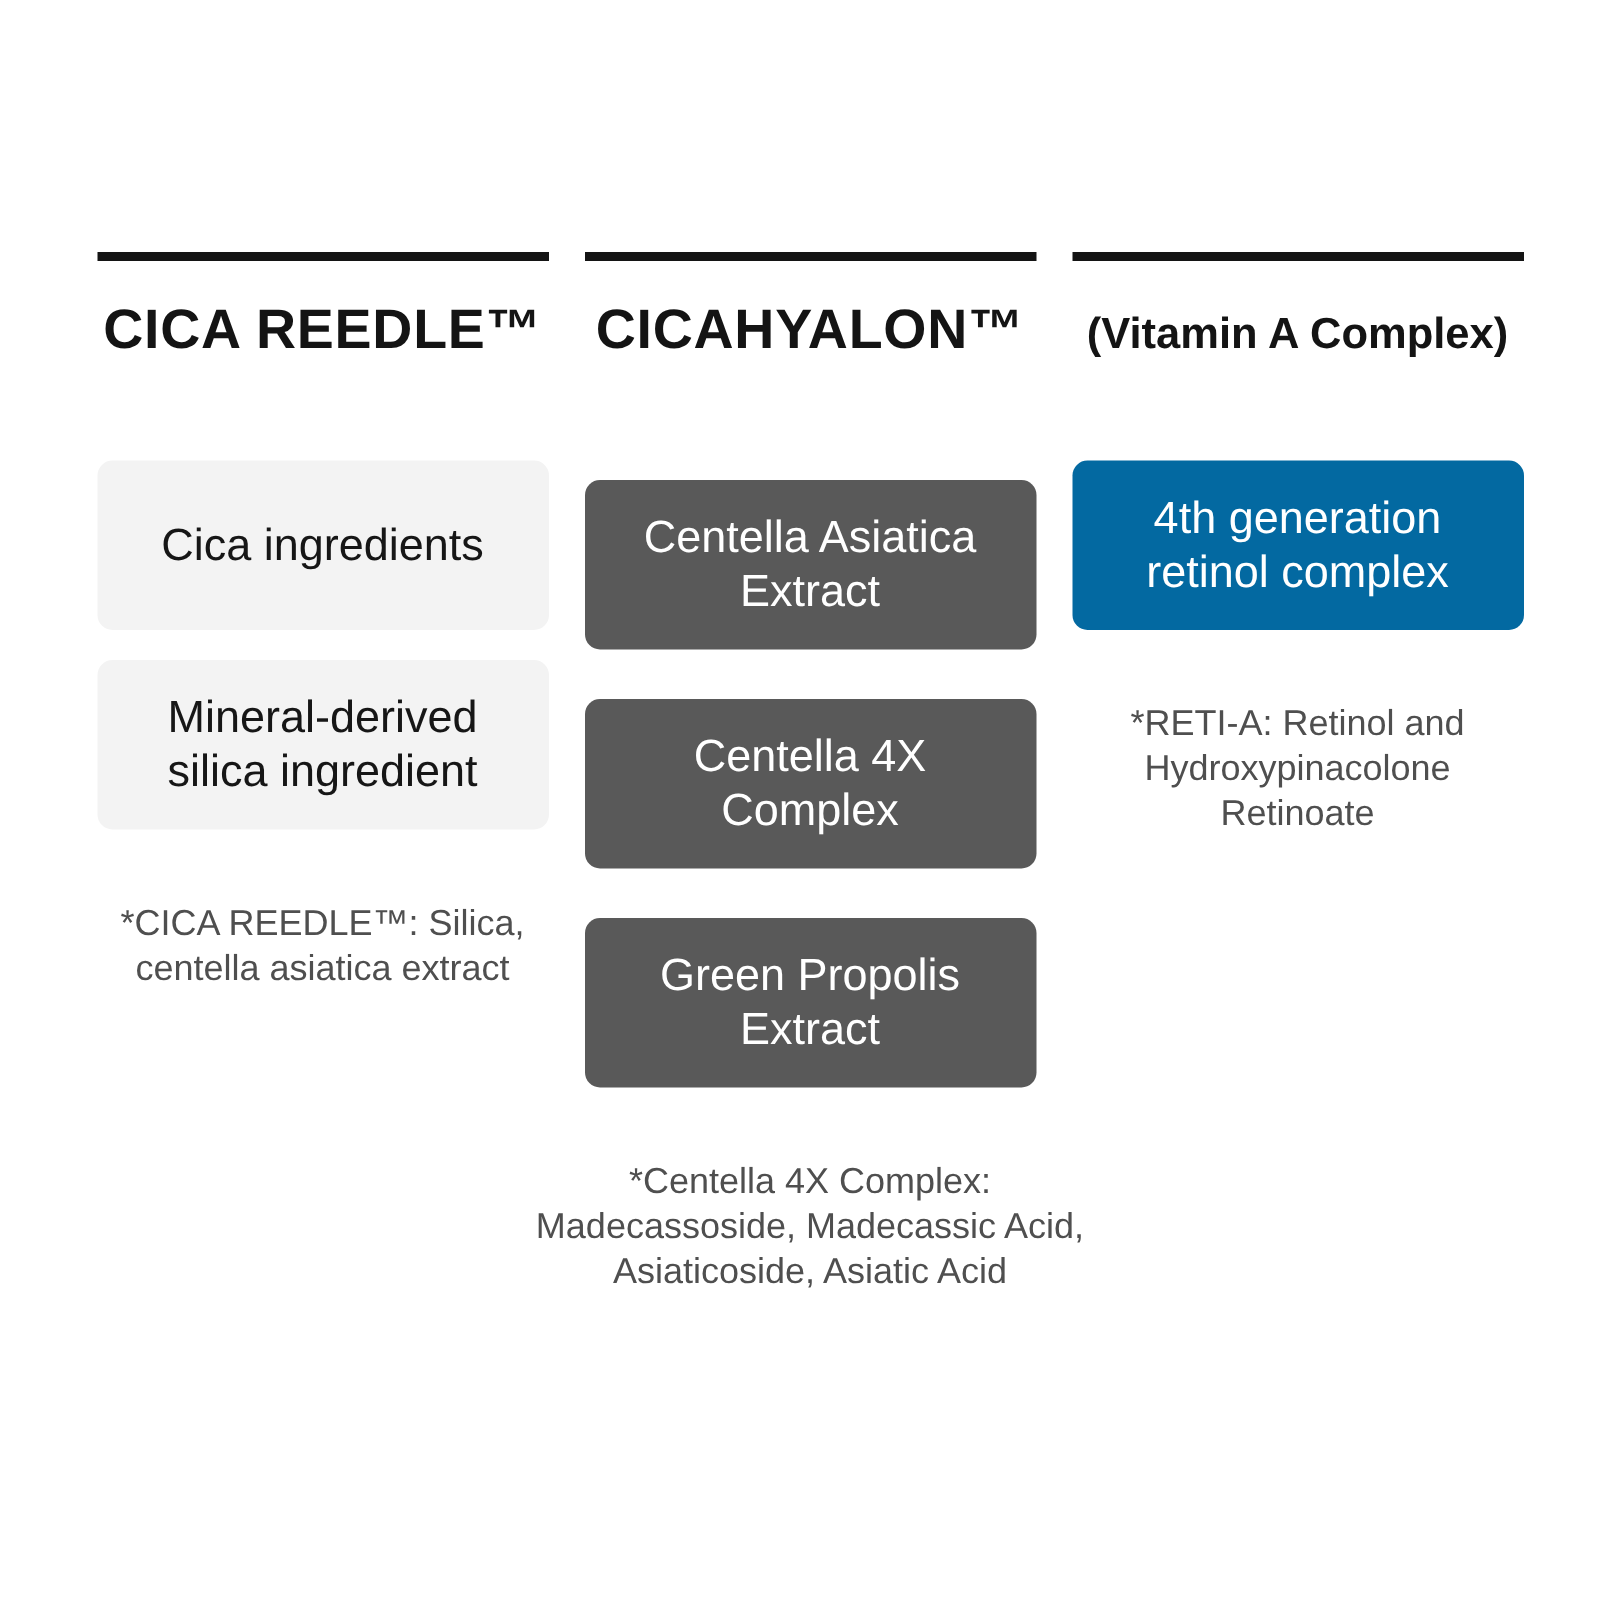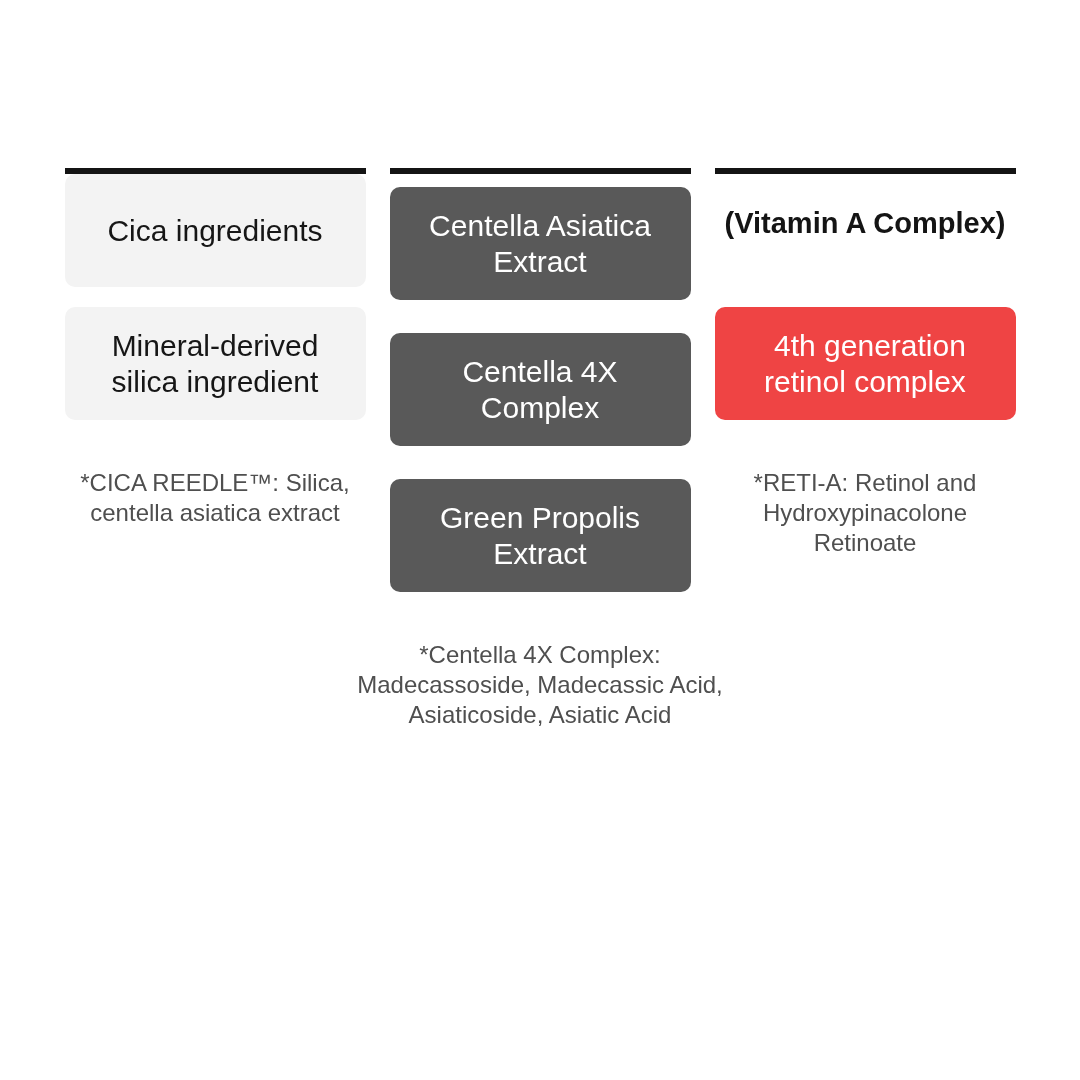--- a/index.html
+++ b/index.html
@@ -61,47 +61,53 @@
     justify-content: center;
     text-align: center;
     font-size: 30px;
     line-height: 1.2;
     white-space: pre-line;
     margin-bottom: 20px;
     flex-shrink: 0;
   }
   .box.light { background: #f3f3f3; color: #161616; }
   .box.dark  { background: #595959; color: #ffffff; margin-top: 13px; }
-  .box.green { background: #ef4444; color: #ffffff; text-align: right; }
+  .box.green { background: #0369a1; color: #ffffff; }
   .footnote {
     margin-top: 28px;
     font-size: 24px;
     color: #4f4f4f;
     text-align: center;
     line-height: 1.25;
     white-space: pre-line;
     width: 145%;
   }
 </style>
 </head>
 <body>
 
 <div class="wrap">
 
   <div class="col">
     <div class="bar"></div>
+    <div class="header">
+      <div class="title">CICA REEDLE™</div>
+    </div>
     <div class="box light">Cica ingredients</div>
     <div class="box light">Mineral-derived
 silica ingredient</div>
     <div class="footnote">*CICA REEDLE™: Silica,
 centella asiatica extract</div>
   </div>
 
   <div class="col">
     <div class="bar"></div>
+    <div class="header">
+      <div class="title">CICAHYALON™</div>
+    </div>
     <div class="box dark">Centella Asiatica
 Extract</div>
     <div class="box dark">Centella 4X
 Complex</div>
     <div class="box dark">Green Propolis
 Extract</div>
     <div class="footnote">*Centella 4X Complex:
 Madecassoside, Madecassic Acid,
 Asiaticoside, Asiatic Acid</div>
   </div>

